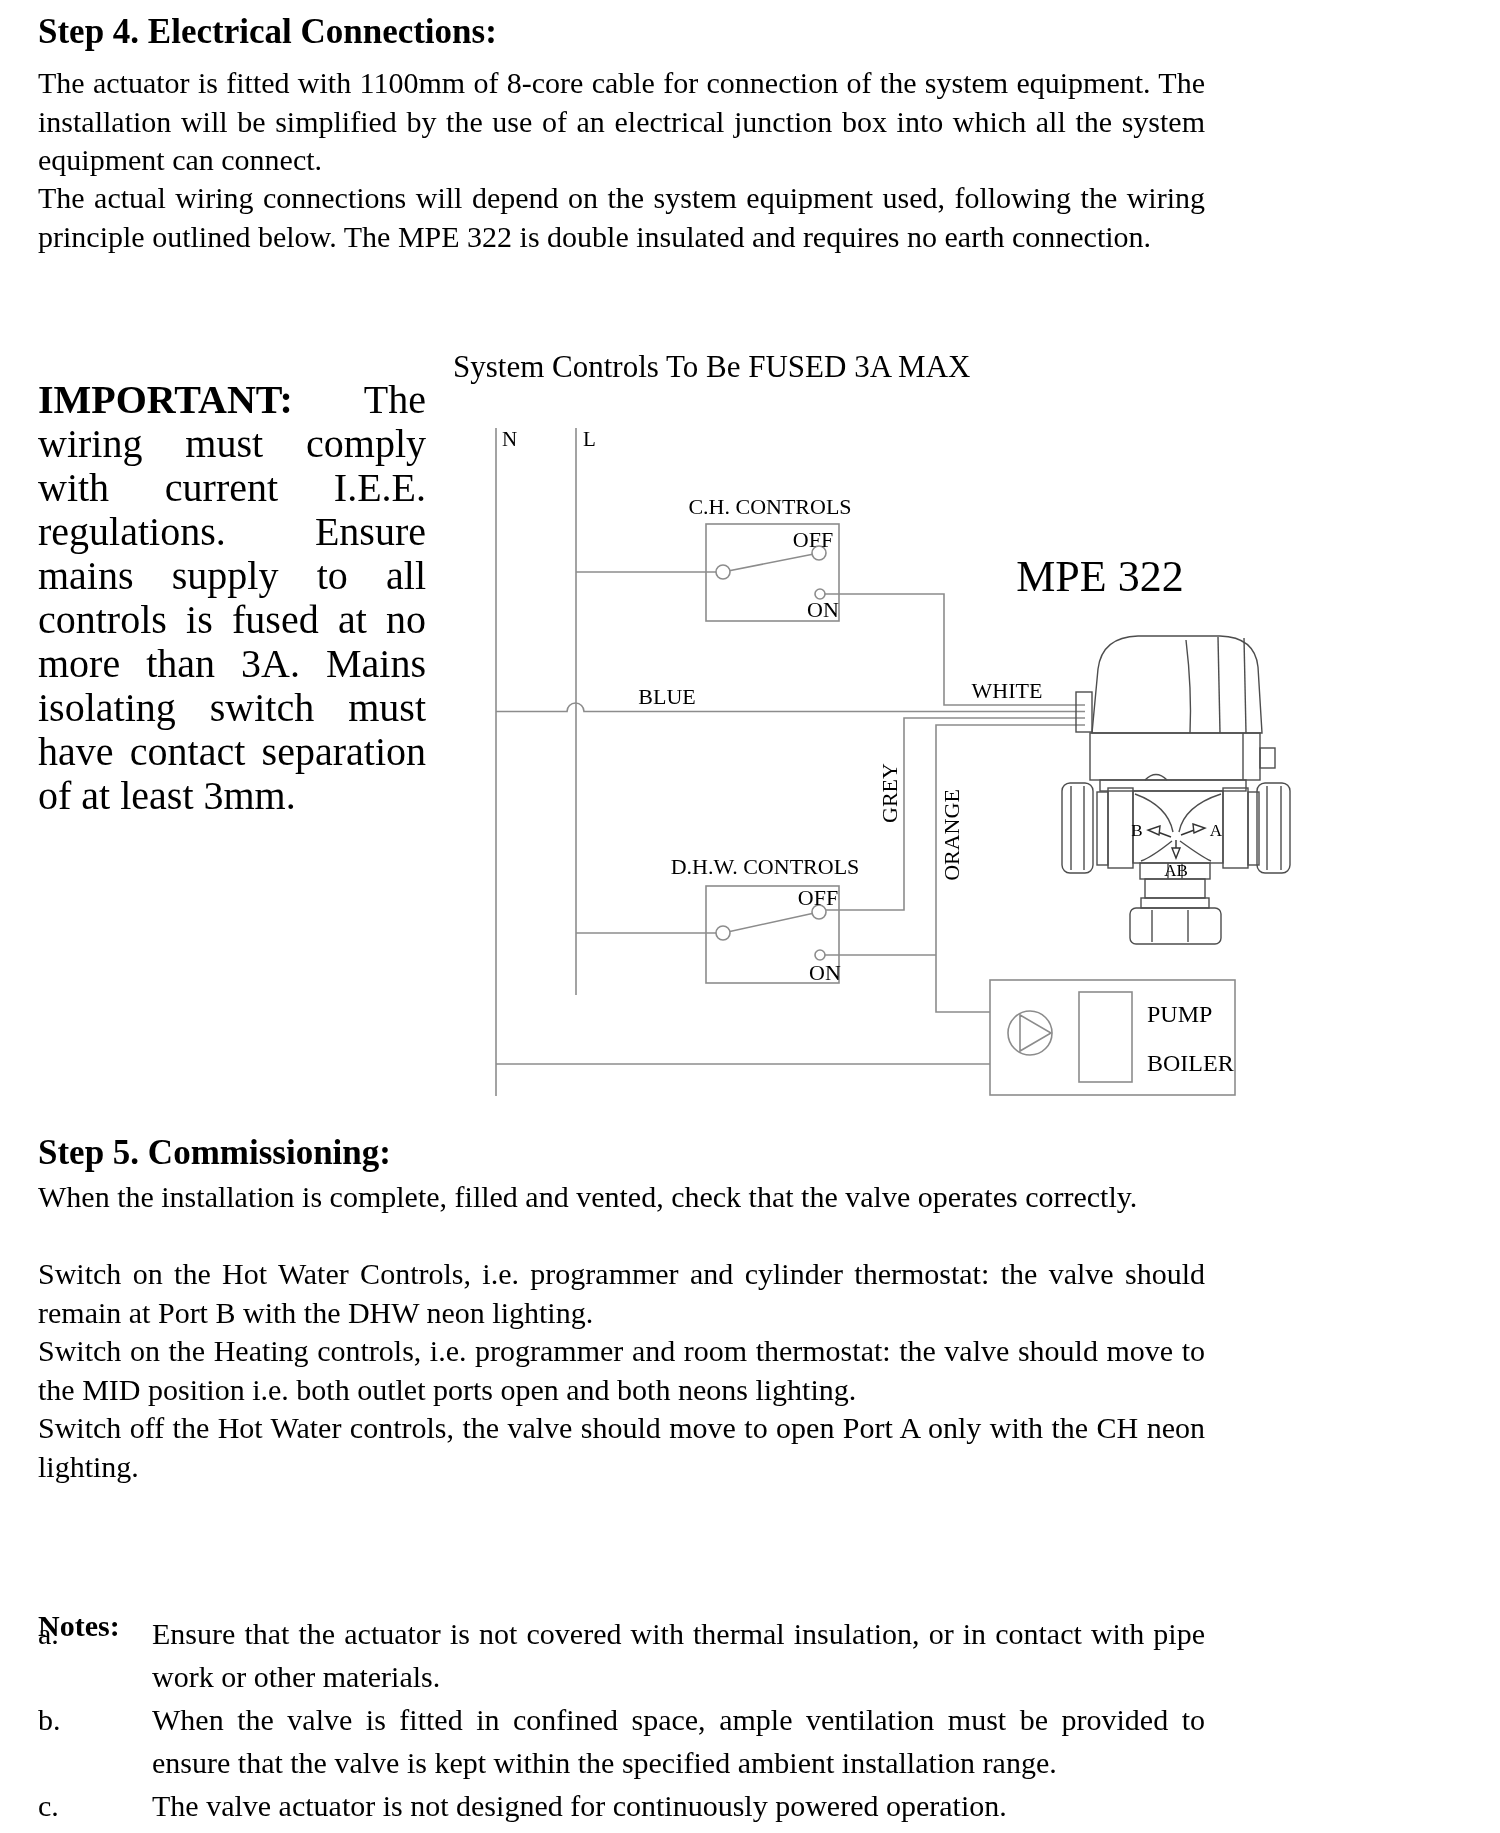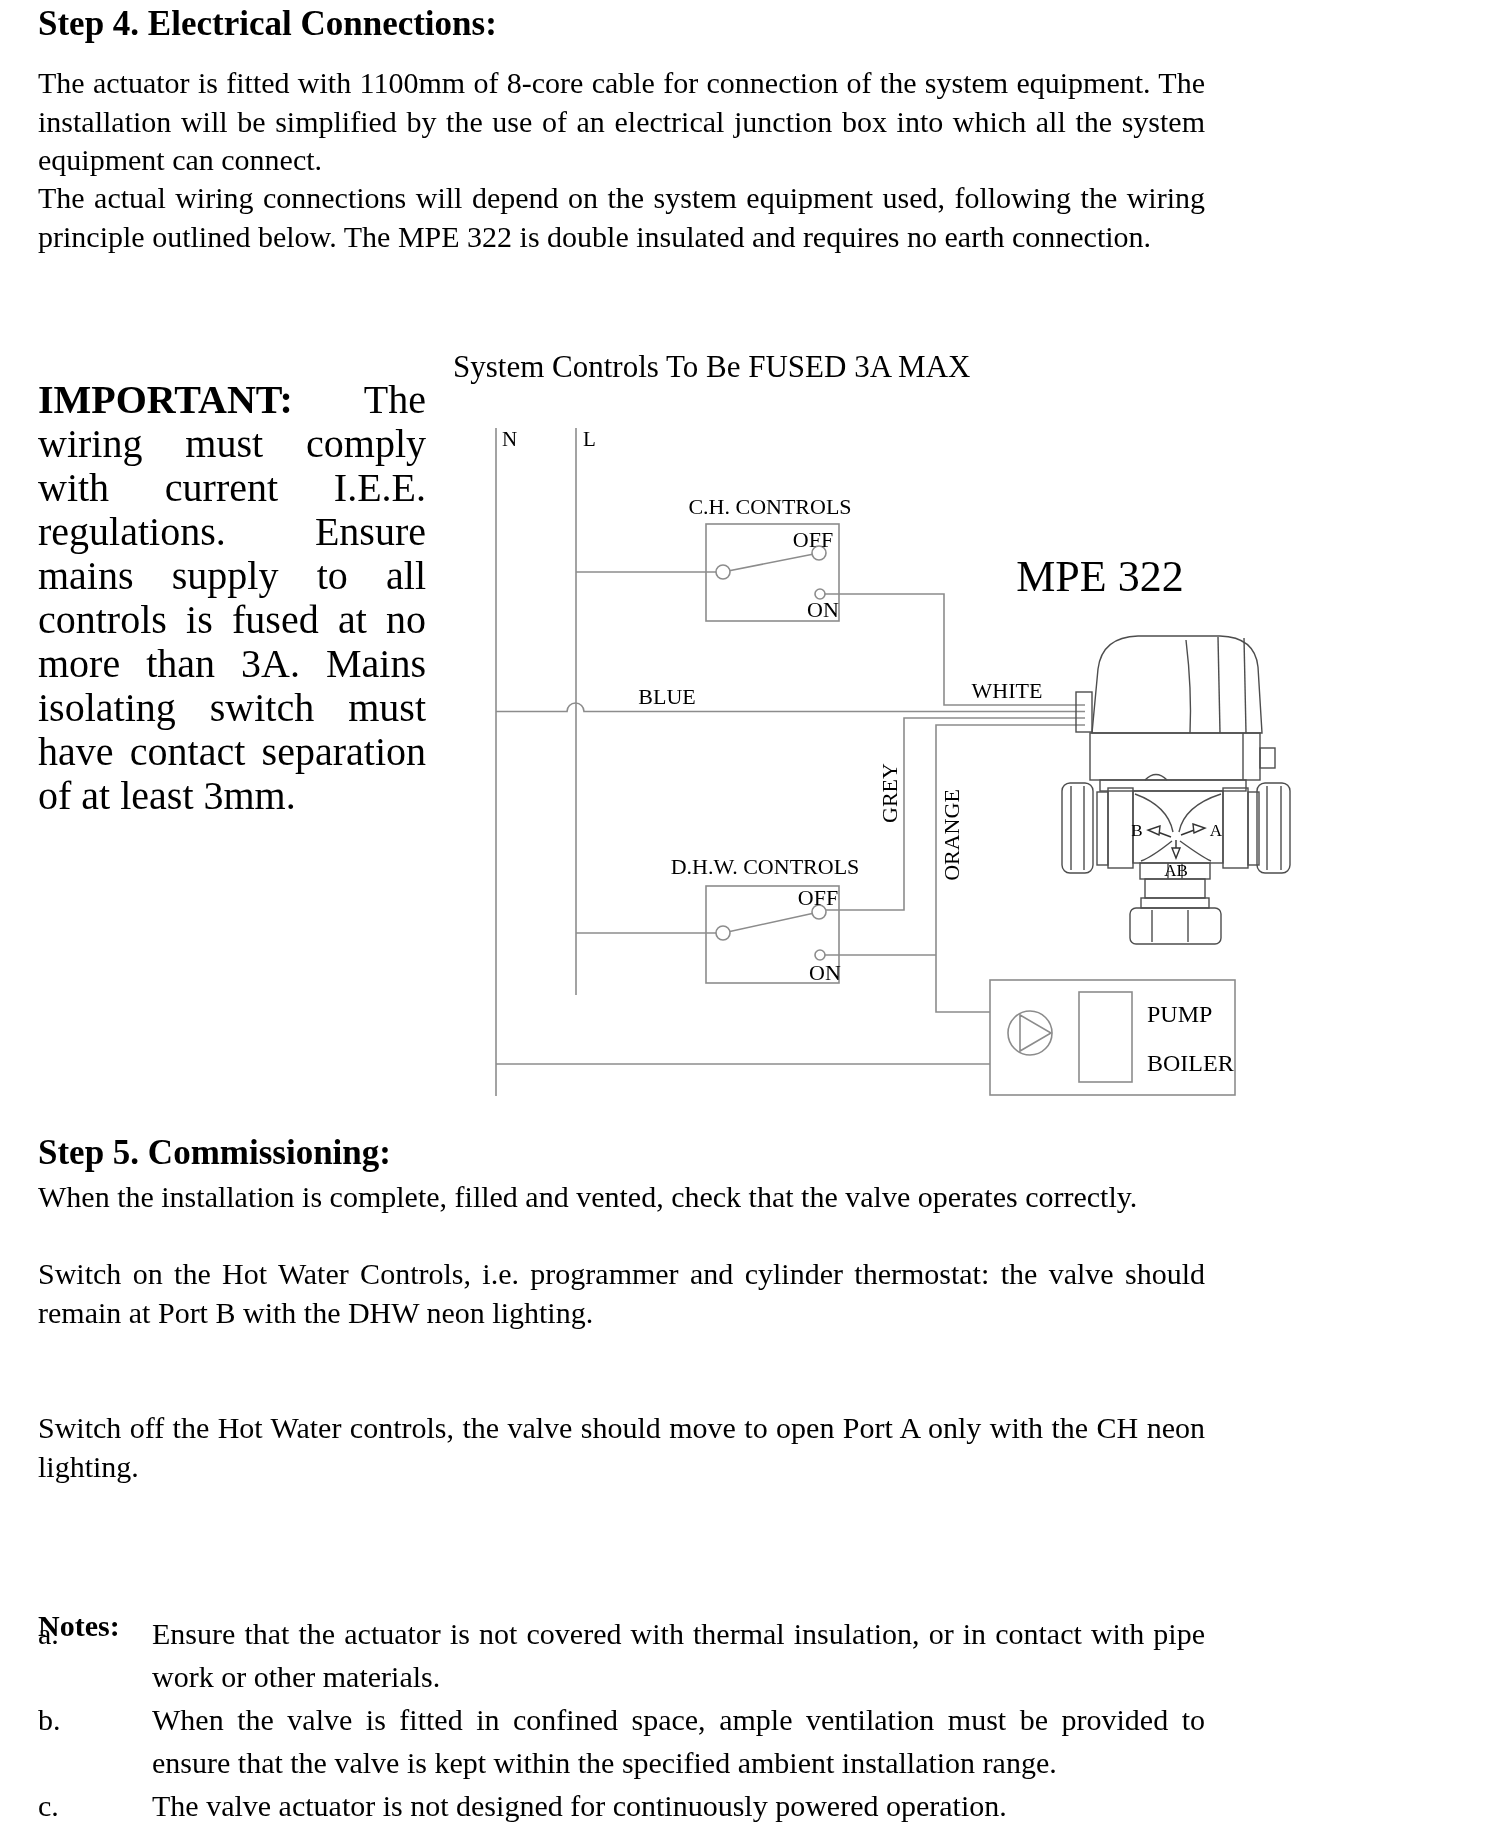--- a/index.html
+++ b/index.html
@@ -16,21 +16,21 @@
   .note-label{position:absolute;left:0;top:0;}
   .note-text{margin:0 0 0 114px;width:1053px;text-align:justify;text-align-last:left;}
   svg.diagram{position:absolute;left:0;top:0;}
   svg text{font-family:"Liberation Serif",serif;fill:#000;}
 </style>
 </head>
 <body>
 
 <div class="page">
 
-  <div class="heading" style="top:4px;left:38px;">Step 4. Electrical Connections:</div>
+  <div class="heading" style="top:12px;left:38px;">Step 4. Electrical Connections:</div>
   <p class="bodytext" style="top:64px;">The actuator is fitted with 1100mm of 8-core cable for connection of the system equipment. The installation will be simplified by the use of an electrical junction box into which all the system equipment can connect.</p>
   <p class="bodytext" style="top:179px;">The actual wiring connections will depend on the system equipment used, following the wiring principle outlined below. The MPE 322 is double insulated and requires no earth connection.</p>
 
   <p class="important">
     <b>IMPORTANT:</b>
     <span>The wiring must comply with current I.E.E. regulations. Ensure mains supply to all controls is fused at no more than 3A. Mains isolating switch must have contact separation of at least 3mm.</span>
   </p>
 
   <svg class="diagram" width="1500" height="1833" viewBox="0 0 1500 1833" xmlns="http://www.w3.org/2000/svg">
 
@@ -138,20 +138,21 @@
     <text x="1137" y="836" font-size="17" text-anchor="middle">B</text>
     <text x="1216" y="836" font-size="17" text-anchor="middle">A</text>
     <text x="1176" y="876" font-size="17" text-anchor="middle">AB</text>
     <text x="1147" y="1022" font-size="24">PUMP</text>
     <text x="1147" y="1071" font-size="24">BOILER</text>
   </svg>
 
   <div class="heading" style="top:1133px;left:38px;">Step 5. Commissioning:</div>
   <p class="bodytext" style="top:1178px;">When the installation is complete, filled and vented, check that the valve operates correctly.</p>
   <p class="bodytext" style="top:1255px;">Switch on the Hot Water Controls, i.e. programmer and cylinder thermostat: the valve should remain at Port B with the DHW neon lighting.</p>
+  <p class="bodytext" style="top:1332px;">Switch on the Heating controls, i.e. programmer and room thermostat: the valve should move to the MID position i.e. both outlet ports open and both neons lighting.</p>
   <p class="bodytext" style="top:1409px;">Switch off the Hot Water controls, the valve should move to open Port A only with the CH neon lighting.</p>
 
   <div class="notes-heading" style="top:1572px;">Notes:</div>
 
   <div class="note-item" style="top:1612px;">
     <span class="note-label">a.</span>
     <p class="note-text">Ensure that the actuator is not covered with thermal insulation, or in contact with pipe work or other materials.</p>
   </div>
   <div class="note-item" style="top:1698px;">
     <span class="note-label">b.</span>

